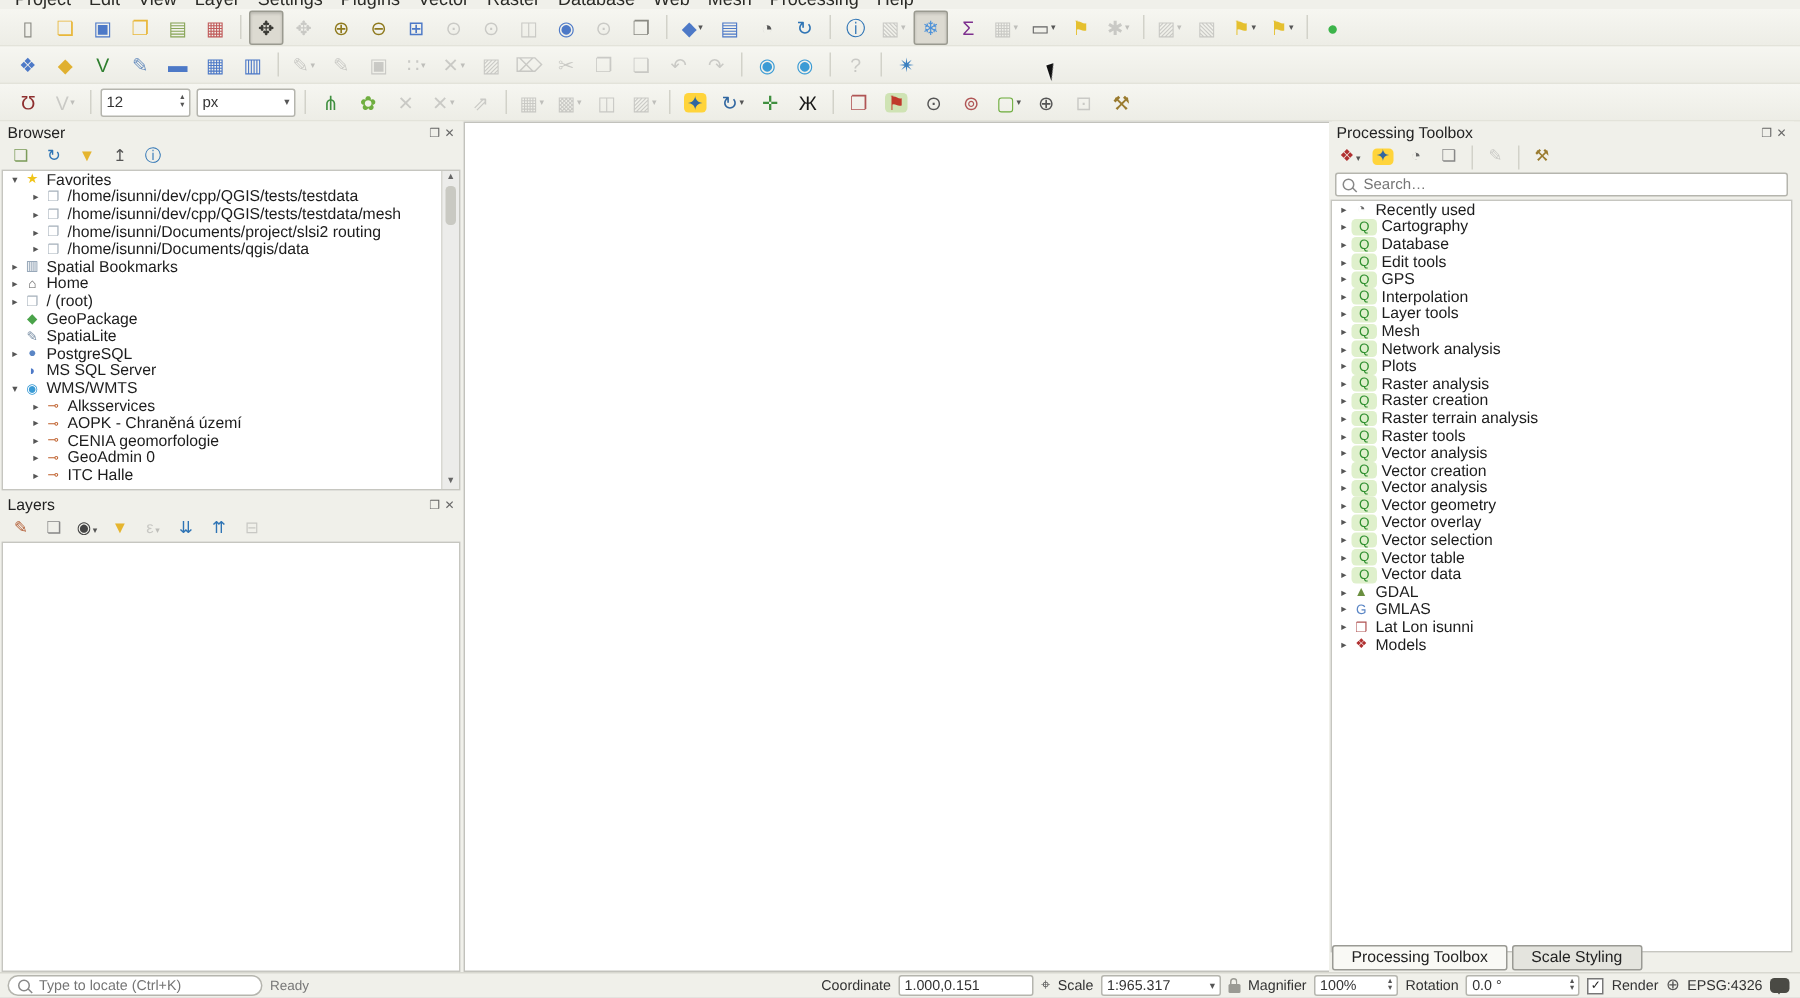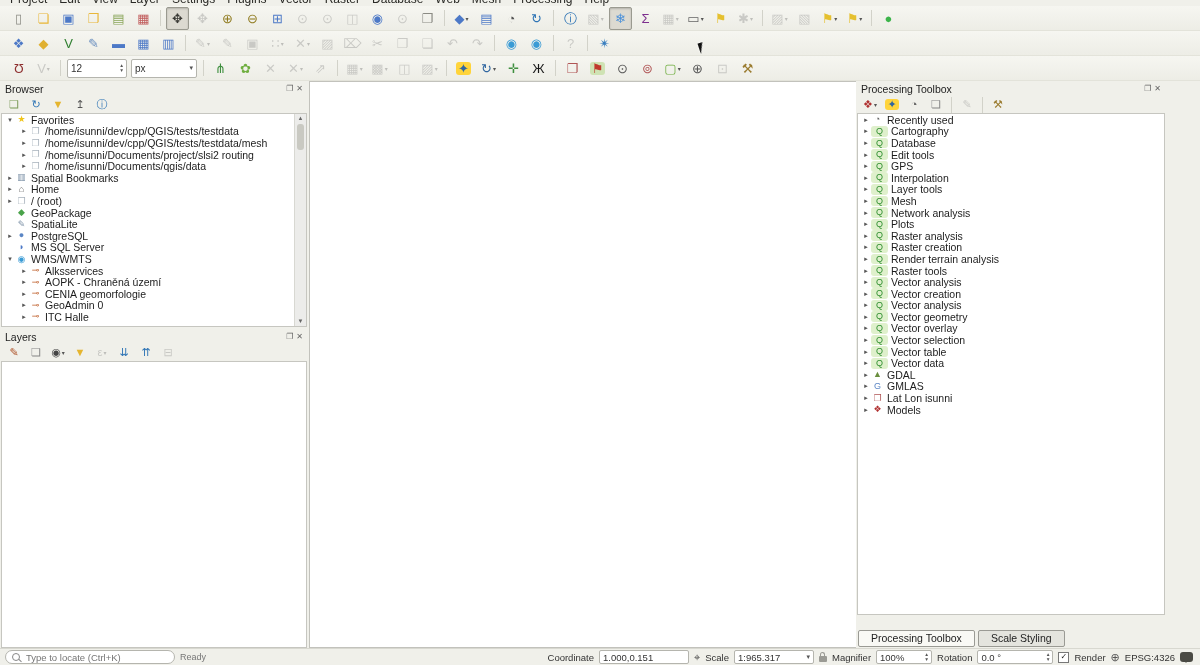--- a/index.html
+++ b/index.html
@@ -25,21 +25,21 @@
   .spinbox,.combobox{display:inline-flex;align-items:center;background:#fff;border:1px solid #b5b5ae;
        border-radius:2px;height:17px;font-size:10px;padding:0 3px;margin:0 2px;color:#333;}
   .spinbox{width:52px;justify-content:space-between;}
   .combobox{width:58px;justify-content:space-between;}
   .arrs{display:flex;flex-direction:column;font-size:5.5px;line-height:5px;color:#555;margin-left:3px;}
   .dd2{font-size:7px;margin-left:5px;color:#555;}
   
   .panel{position:absolute;background:#f0f0ea;box-sizing:border-box;}
   .browser-panel{left:0;top:81px;width:308px;height:248px;}
   .layers-panel{left:0;top:329px;width:308px;height:319px;}
-  .processing-panel{left:856px;top:81px;width:310px;height:567px;}
+  .processing-panel{left:886px;top:81px;width:310px;height:567px;}
   .phead{height:15px;display:flex;align-items:center;justify-content:space-between;padding:0 5px;}
   .ptitle{font-size:10.5px;color:#222;}
   .pbtns{display:flex;gap:3px;}
   .pbtn{font-size:8px;color:#666;line-height:1;}
   .ptools{display:flex;align-items:center;height:17px;padding-left:3px;}
   .ptools .tbi{height:16px;min-width:18px;}
   .ptools .tbi .glyph{font-size:11px;}
   .tree{background:#fff;border:1px solid #c6c6c0;overflow:hidden;position:relative;margin:0 1px;}
   .browser-tree{height:212px;}
   .layers-tree{height:285px;}
@@ -583,20 +583,26 @@
         </span>
         <span class="tbsep"></span>
         <span class="tbi dim">
           <span class="glyph" style="color: rgb(119, 119, 119);">✎</span>
         </span>
         <span class="tbsep"></span>
         <span class="tbi">
           <span class="glyph" style="color: rgb(154, 123, 47);">⚒</span>
         </span>
       </div>
+    <div class="searchrow">
+      <div class="searchbox">
+        <span class="mag-icon"></span>
+        <input placeholder="Search…" style="">
+      </div>
+    </div>
     <div class="tree processing-tree">
         <div class="trow" style="padding-left: 3px;">
           <span class="exp">▸</span>
           <span class="ticon" style="color: rgb(102, 102, 102);">◔</span>
           <span class="tlabel">Recently used</span>
         </div>
         <div class="trow" style="padding-left: 3px;">
           <span class="exp">▸</span>
           <span class="ticon badge" style="color: rgb(47, 143, 47); background: rgb(223, 240, 204);">Q</span>
           <span class="tlabel">Cartography</span>
@@ -647,21 +653,21 @@
           <span class="tlabel">Raster analysis</span>
         </div>
         <div class="trow" style="padding-left: 3px;">
           <span class="exp">▸</span>
           <span class="ticon badge" style="color: rgb(47, 143, 47); background: rgb(223, 240, 204);">Q</span>
           <span class="tlabel">Raster creation</span>
         </div>
         <div class="trow" style="padding-left: 3px;">
           <span class="exp">▸</span>
           <span class="ticon badge" style="color: rgb(47, 143, 47); background: rgb(223, 240, 204);">Q</span>
-          <span class="tlabel">Render terrain analysis</span>
+          <span class="tlabel">Raster terrain analysis</span>
         </div>
         <div class="trow" style="padding-left: 3px;">
           <span class="exp">▸</span>
           <span class="ticon badge" style="color: rgb(47, 143, 47); background: rgb(223, 240, 204);">Q</span>
           <span class="tlabel">Raster tools</span>
         </div>
         <div class="trow" style="padding-left: 3px;">
           <span class="exp">▸</span>
           <span class="ticon badge" style="color: rgb(47, 143, 47); background: rgb(223, 240, 204);">Q</span>
           <span class="tlabel">Vector analysis</span>

